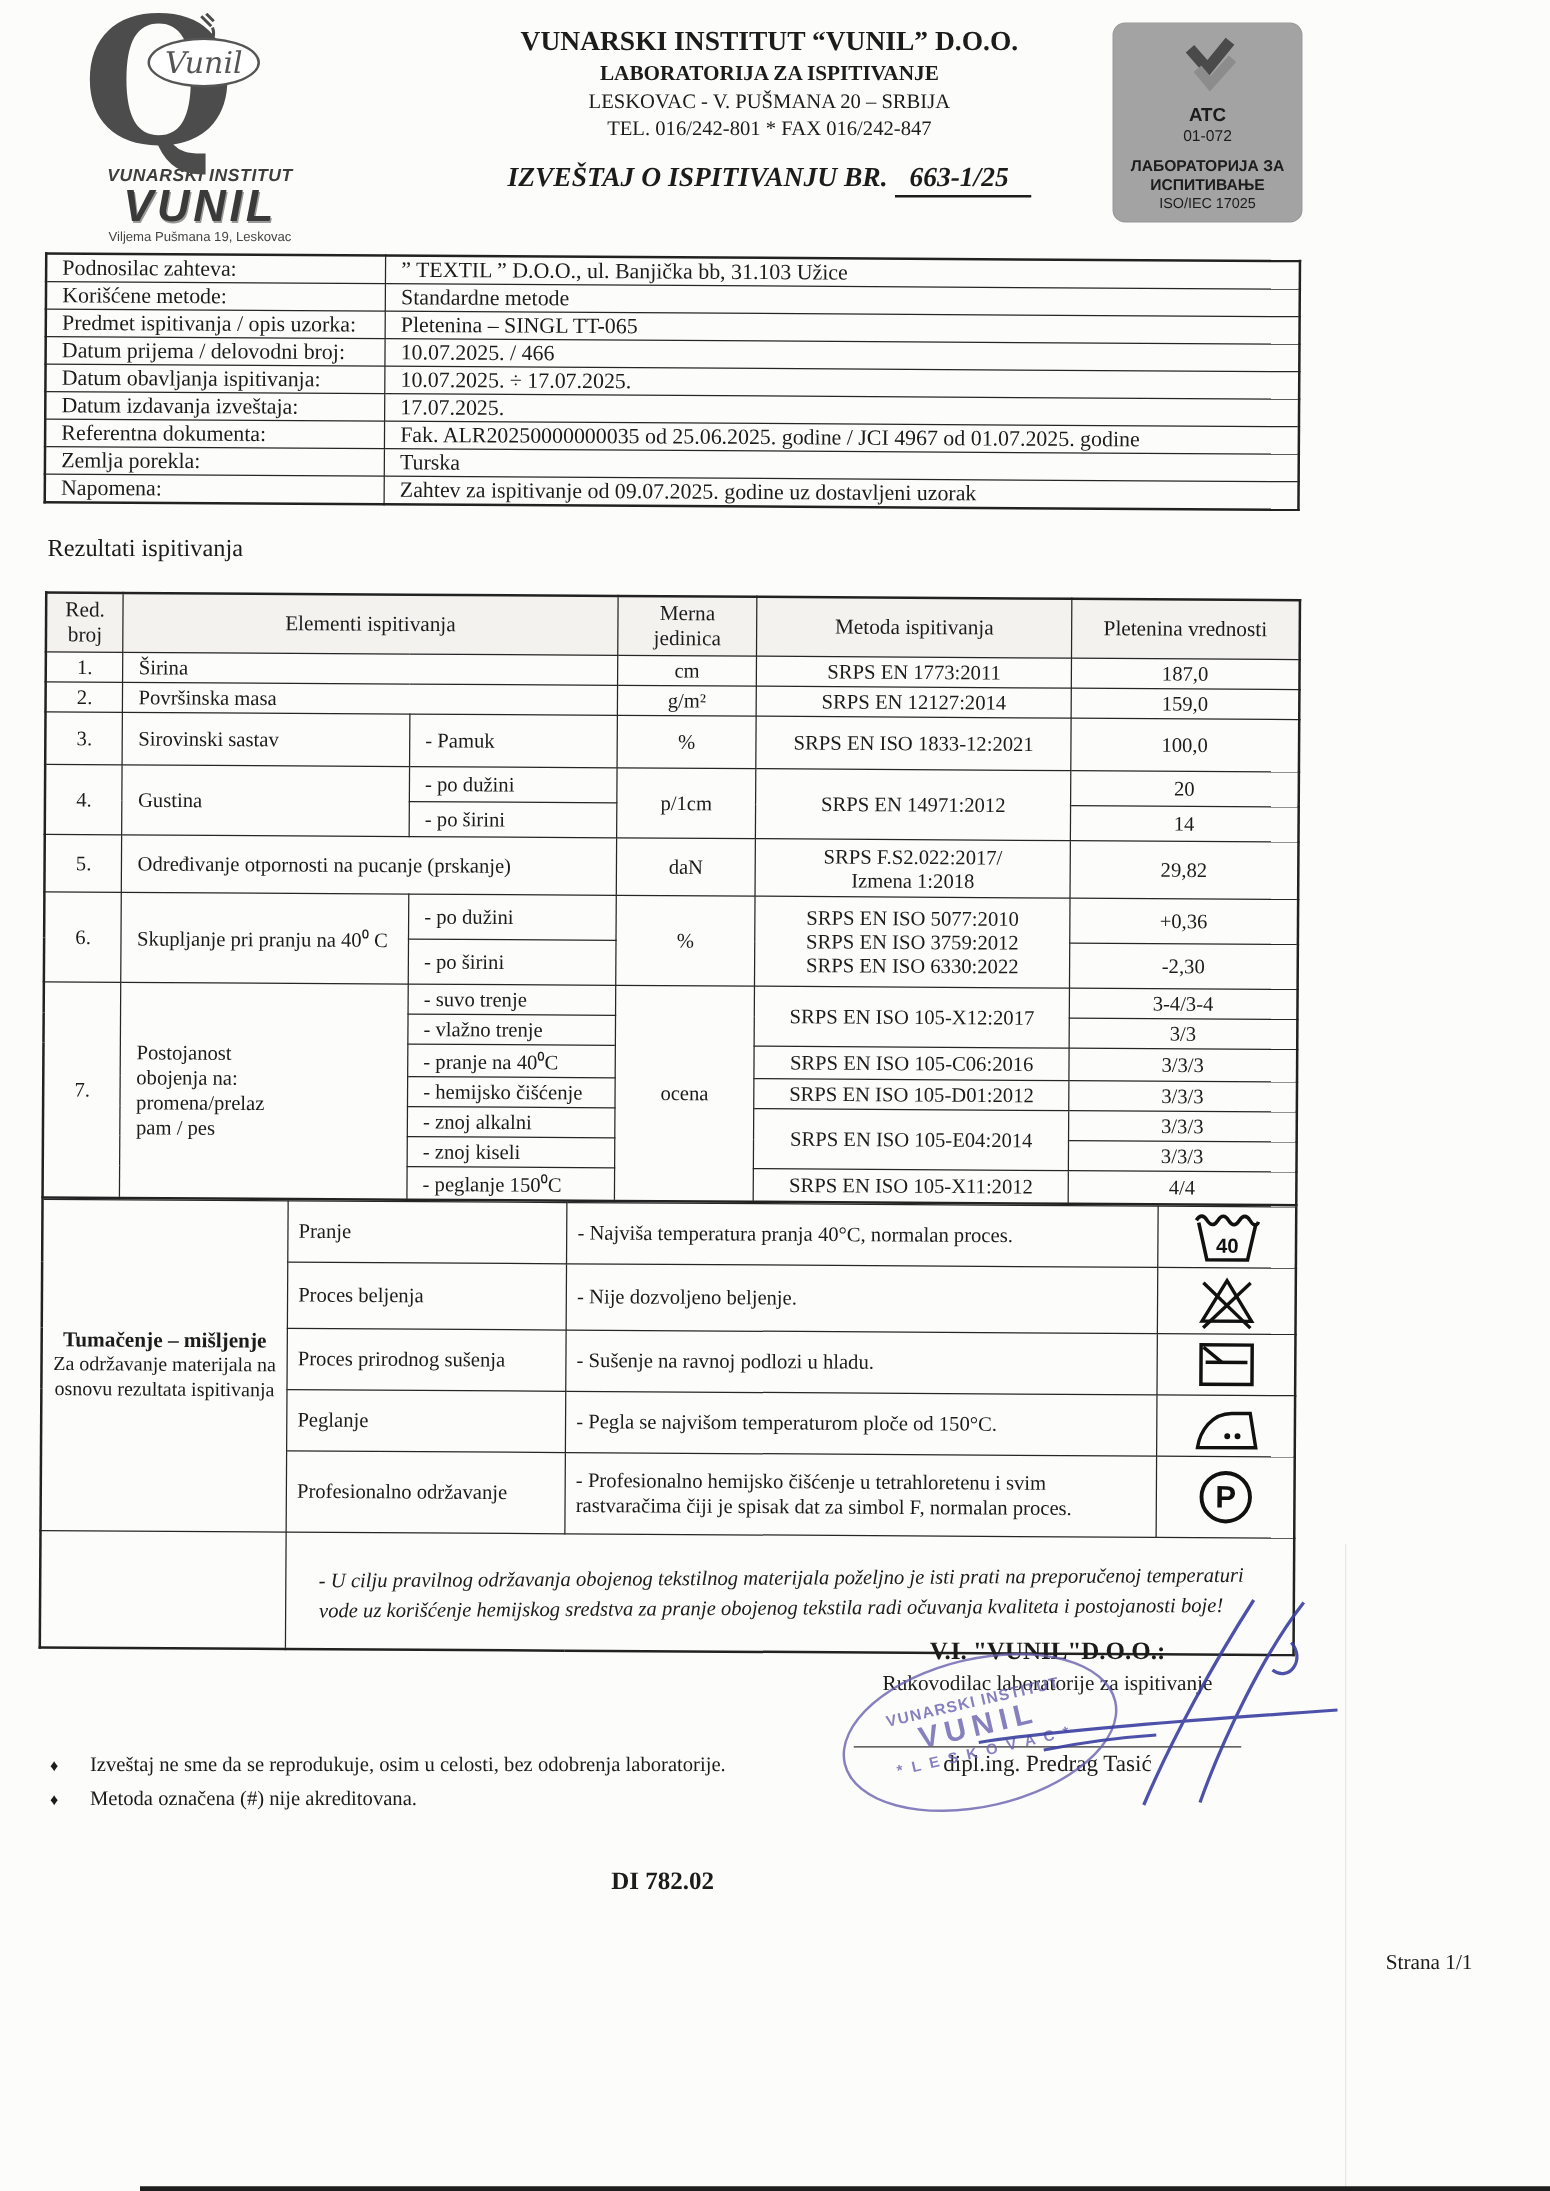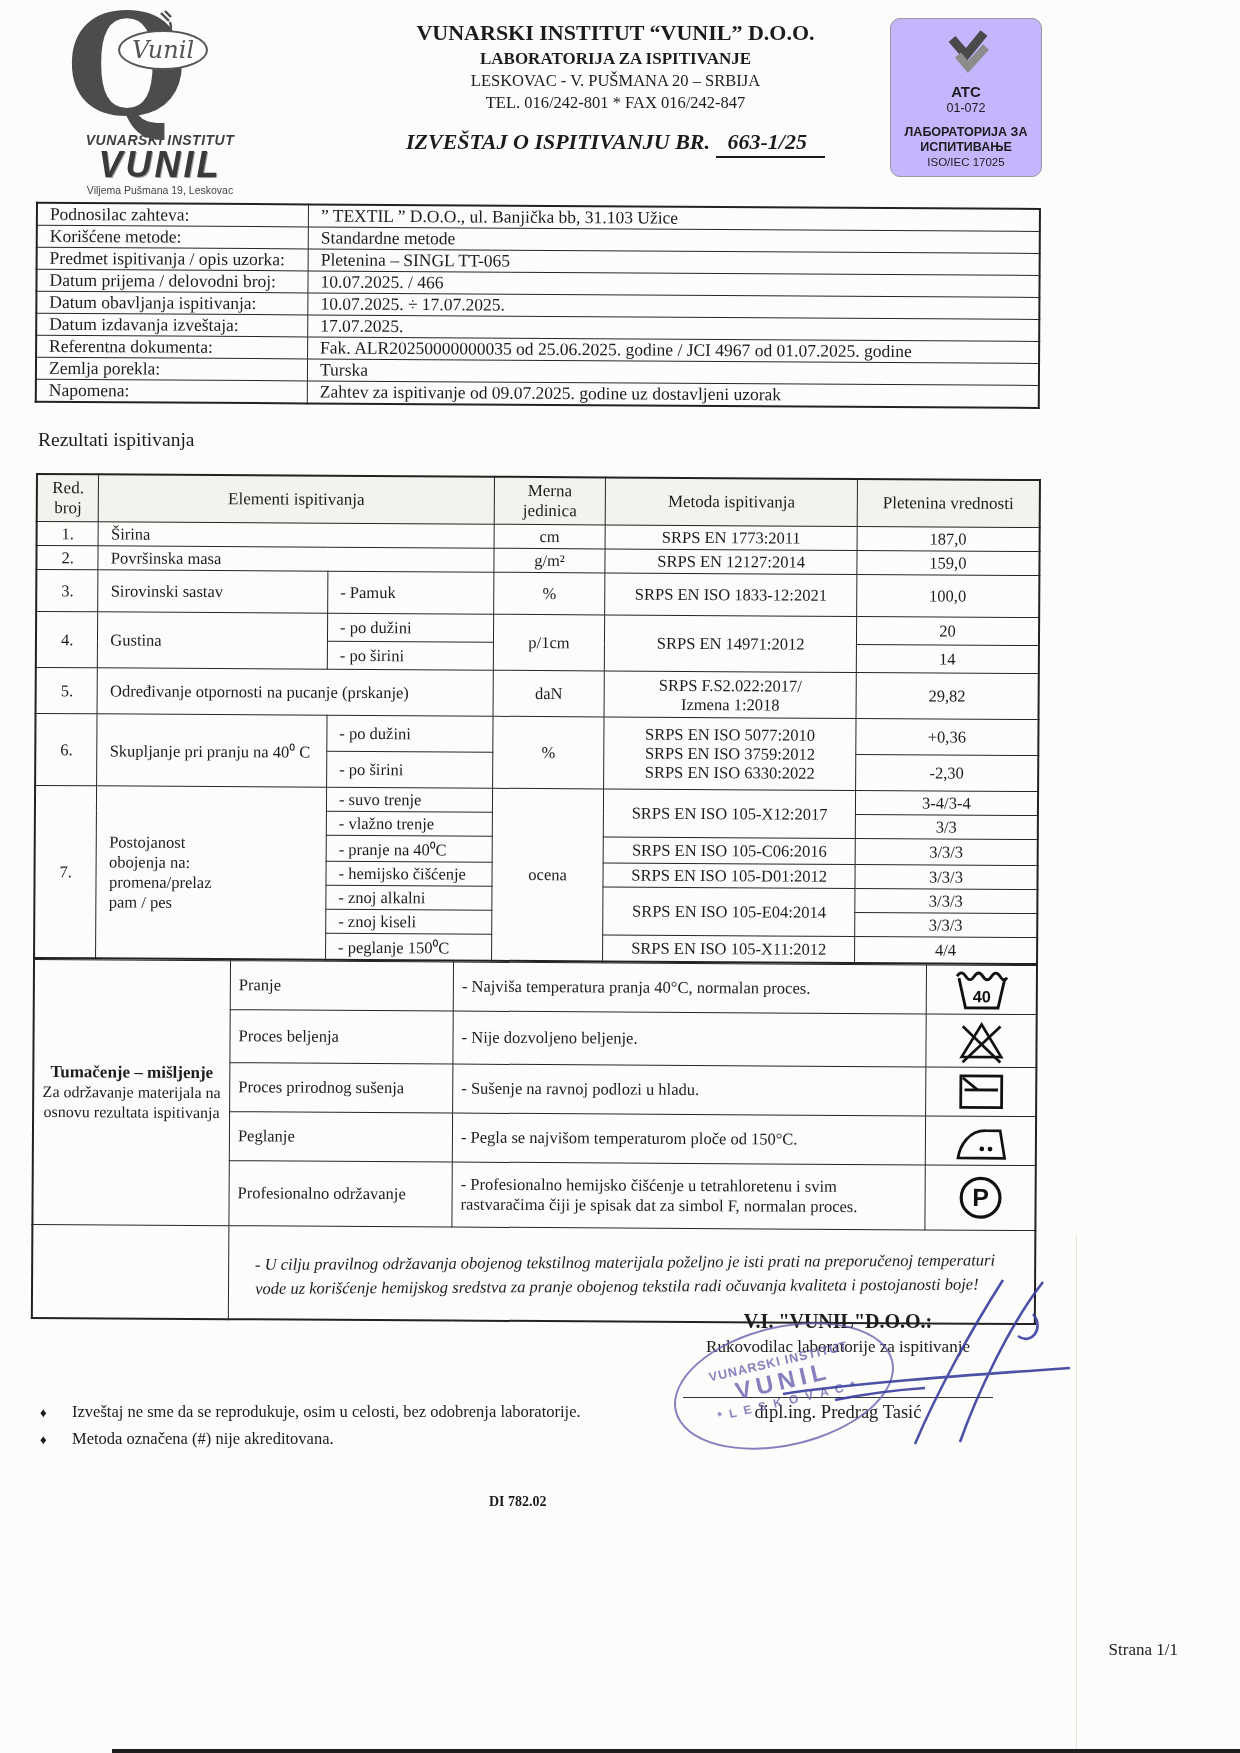--- a/index.html
+++ b/index.html
@@ -22,21 +22,21 @@
     text-shadow:1px 1px 0 #9a9a9a;}
   .logo-addr{font-size:10.5px;color:#444;margin-top:2px;}
   .hdr-center{width:575px;text-align:center;padding-top:6px;}
   .hc-company{font-size:22px;font-weight:bold;}
   .hc-lab{font-size:17px;font-weight:bold;margin-top:3px;}
   .hc-addr{font-size:16.5px;margin-top:2px;}
   .hc-tel{font-size:16.5px;margin-top:2px;}
   .hc-title{font-size:22px;font-weight:bold;font-style:italic;margin-top:16px;}
   .hc-num{border-bottom:2px solid #1c1c1c;padding:0 18px 2px 12px;}
   .atc-box{position:absolute;right:198px;top:18px;width:142px;border:1.5px solid #999;border-radius:10px;
-    text-align:center;padding:8px 4px 8px 4px;background:#c4b5fd;}
+    text-align:center;padding:8px 4px 8px 4px;background:#a3a3a3;}
   .atc-name{font-family:"Liberation Sans",sans-serif;font-weight:bold;font-size:15px;margin-top:2px;}
   .atc-code{font-family:"Liberation Sans",sans-serif;font-size:12.5px;margin-top:1px;}
   .atc-lab{font-family:"Liberation Sans",sans-serif;font-size:12.5px;font-weight:bold;margin-top:10px;line-height:15px;}
   .atc-iso{font-family:"Liberation Sans",sans-serif;font-size:11.5px;margin-top:1px;}
   
   .tilt{transform:rotate(0.35deg);transform-origin:40px top;}
   table{border-collapse:collapse;}
   .info-table{margin:10px 0 0 36px;width:1005px;border:2.5px solid #222;}
   .info-table td{border:1.6px solid #262626;font-size:17.5px;padding:0 10px;height:21px;}
   .section-title{font-size:19.5px;margin:26px 0 0 38px;}
@@ -57,22 +57,22 @@
   .care-name{height:44px;}
   .care-desc{padding-left:14px;}
   .care-sym{text-align:center;width:95px;}
   .care-note td{height:88px;}
   .note-inner{transform:rotate(-0.7deg);font-style:italic;font-size:16.5px;line-height:24px;padding-left:18px;}
   .note-line{display:block;}
   
   .bullets{position:absolute;left:38px;top:1398px;list-style:none;margin:0;padding:0;}
   .bullets li{font-size:16.5px;line-height:27px;padding-left:34px;position:relative;}
   .bullets li::before{content:"\2666";position:absolute;left:2px;font-size:13px;top:1px;}
-  .doc-code{position:absolute;left:489px;top:1494px;font-weight:bold;font-size:14px;}
-  .page-num{position:absolute;right:62px;top:1640px;font-size:17px;}
+  .doc-code{position:absolute;left:489px;top:1494px;font-weight:bold;font-size:20px;}
+  .page-num{position:absolute;right:62px;top:1560px;font-size:17px;}
   .sig-block{position:absolute;left:628px;top:1310px;width:420px;text-align:center;}
   .sig-company{font-size:20px;font-weight:bold;}
   .sig-role{font-size:17px;margin-top:4px;}
   .sig-line{border-bottom:1.8px solid #333;width:310px;margin:40px auto 0 auto;}
   .sig-name{font-size:18.5px;margin-top:4px;}
   .stamp{position:absolute;left:672px;top:1326px;width:220px;height:116px;border:2.5px solid #6a62b0;
     border-radius:50%;transform:rotate(-13deg);opacity:.8;text-align:center;color:#6a62b0;
     font-family:"Liberation Sans",sans-serif;}
   .stamp-l1{font-size:12.5px;font-weight:bold;letter-spacing:1px;margin-top:26px;}
   .stamp-l2{font-size:24px;font-weight:bold;letter-spacing:5px;line-height:26px;}

